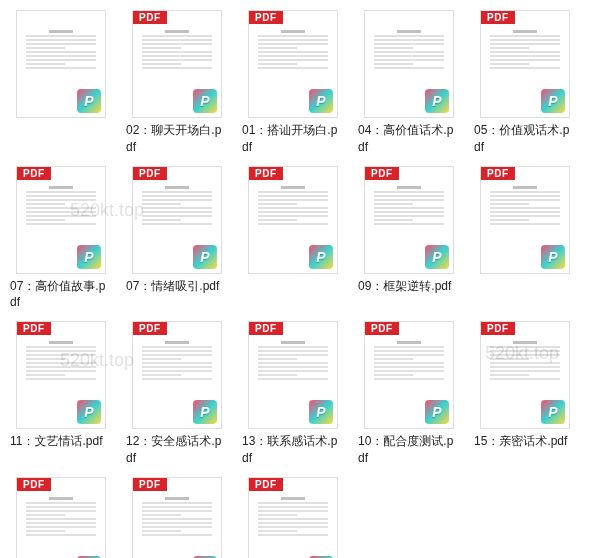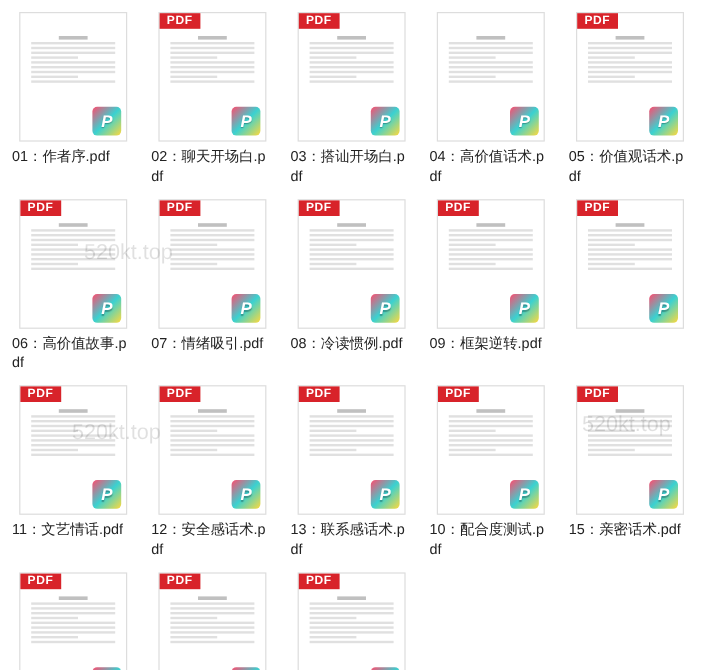--- a/index.html
+++ b/index.html
@@ -34,21 +34,20 @@
             <div class="fake-line"></div>
             <div class="fake-line"></div>
             <div class="fake-line"></div>
             <div class="fake-line short"></div>
             <div class="fake-line"></div>
           </div>
           <div class="app-icon">
             <span>P</span>
           </div>
         </div>
-        <div class="filename">01：作者序.pdf</div>
       </div>
       <div class="file-item">
         <div class="thumb-wrap">
           <div class="pdf-badge">PDF</div>
           <div class="doc-body">
             <div class="fake-line title"></div>
             <div class="fake-line"></div>
             <div class="fake-line"></div>
             <div class="fake-line"></div>
             <div class="fake-line short"></div>
@@ -76,21 +75,21 @@
             <div class="fake-line"></div>
             <div class="fake-line"></div>
             <div class="fake-line"></div>
             <div class="fake-line short"></div>
             <div class="fake-line"></div>
           </div>
           <div class="app-icon">
             <span>P</span>
           </div>
         </div>
-        <div class="filename">03：搭讪开场白.pdf</div>
+        <div class="filename">01：搭讪开场白.pdf</div>
       </div>
       <div class="file-item">
         <div class="thumb-wrap">
           <div class="doc-body">
             <div class="fake-line title"></div>
             <div class="fake-line"></div>
             <div class="fake-line"></div>
             <div class="fake-line"></div>
             <div class="fake-line short"></div>
             <div class="fake-line"></div>
@@ -138,21 +137,21 @@
             <div class="fake-line"></div>
             <div class="fake-line"></div>
             <div class="fake-line"></div>
             <div class="fake-line short"></div>
             <div class="fake-line"></div>
           </div>
           <div class="app-icon">
             <span>P</span>
           </div>
         </div>
-        <div class="filename">06：高价值故事.pdf</div>
+        <div class="filename">07：高价值故事.pdf</div>
       </div>
       <div class="file-item">
         <div class="thumb-wrap">
           <div class="pdf-badge">PDF</div>
           <div class="doc-body">
             <div class="fake-line title"></div>
             <div class="fake-line"></div>
             <div class="fake-line"></div>
             <div class="fake-line"></div>
             <div class="fake-line short"></div>
@@ -180,21 +179,20 @@
             <div class="fake-line"></div>
             <div class="fake-line"></div>
             <div class="fake-line"></div>
             <div class="fake-line short"></div>
             <div class="fake-line"></div>
           </div>
           <div class="app-icon">
             <span>P</span>
           </div>
         </div>
-        <div class="filename">08：冷读惯例.pdf</div>
       </div>
       <div class="file-item">
         <div class="thumb-wrap">
           <div class="pdf-badge">PDF</div>
           <div class="doc-body">
             <div class="fake-line title"></div>
             <div class="fake-line"></div>
             <div class="fake-line"></div>
             <div class="fake-line"></div>
             <div class="fake-line short"></div>

